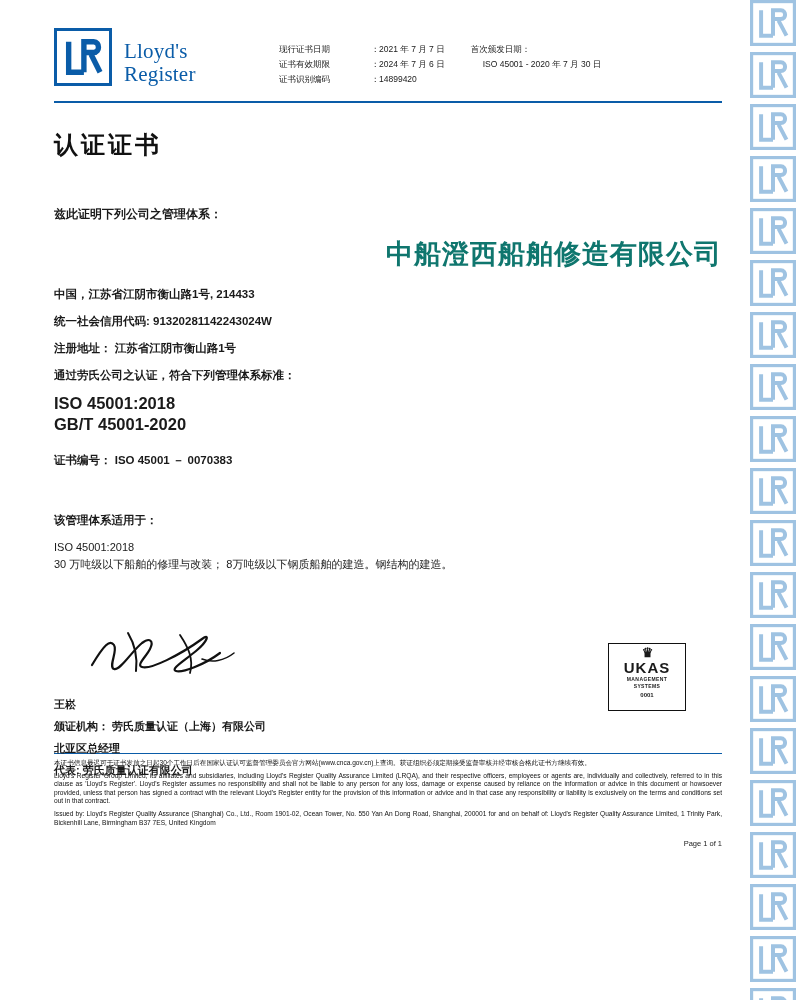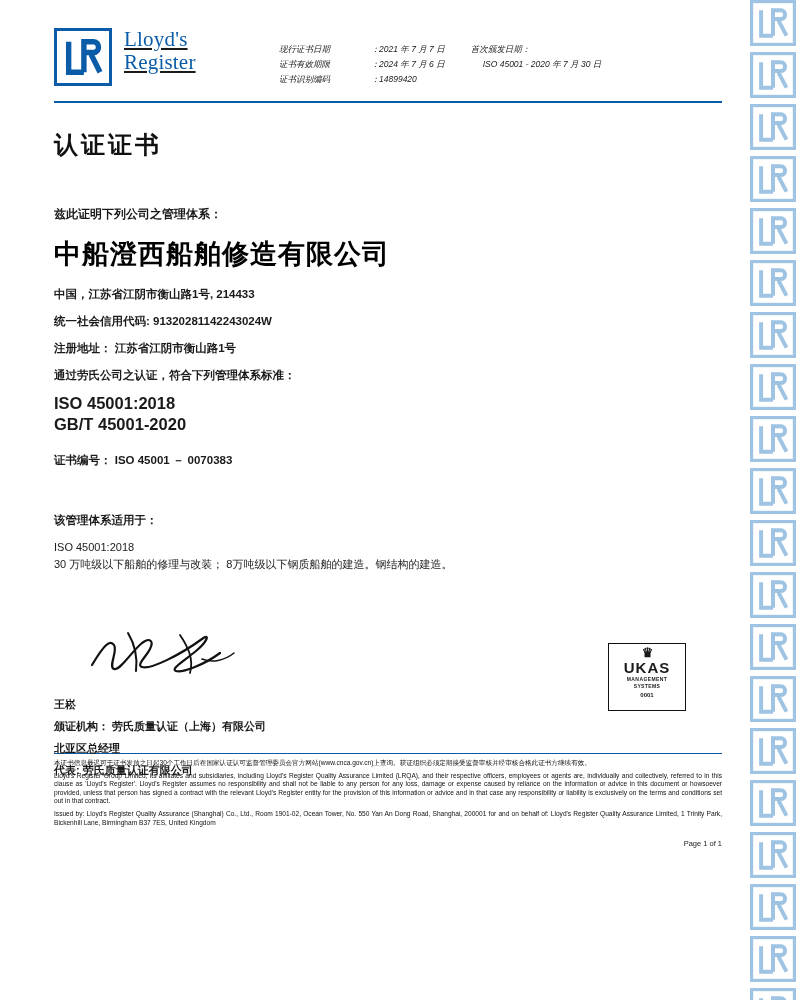--- a/index.html
+++ b/index.html
@@ -50,24 +50,23 @@
   }
 
   
   .header {
     display: flex;
     align-items: flex-start;
     padding: 28px 24px 0 54px;
   }
   .logo-block {
     display: flex;
-    align-items: flex-start;
+    align-items: flex-end;
     width: 225px;
     flex: 0 0 auto;
-    text-decoration: underline;
   }
   .logo-square {
     width: 58px;
     height: 58px;
     border: 3px solid #0a5ca8;
     box-sizing: border-box;
     position: relative;
     flex: 0 0 auto;
   }
   .logo-square .lr-letter {
@@ -90,21 +89,20 @@
     padding-top: 14px;
     font-size: 8.5px;
     color: #1a1a1a;
     gap: 26px;
   }
   .meta-col { display: block; }
   .meta-row {
     display: flex;
     line-height: 15px;
     white-space: nowrap;
-    font-style: italic;
   }
   .meta-label { width: 92px; flex: 0 0 auto; }
   .meta-colon { width: 8px; flex: 0 0 auto; }
   .meta-value { flex: 1 1 auto; }
   .meta-col.second .meta-label { width: auto; }
   .meta-col.second .meta-row { display: block; }
   .meta-col.second .meta-value { margin-top: 1px; margin-left: 12px; }
 
   .rule {
     height: 2px;
@@ -126,24 +124,25 @@
     font-size: 11.5px;
     line-height: 18px;
   }
   .lead {
     margin-top: 44px;
     font-weight: bold;
     font-size: 12px;
   }
   .company {
     margin-top: 22px;
-    color: #000000;
+    color: #0f766e;
     font-weight: bold;
     font-size: 27px;
     letter-spacing: 1px;
+    text-align: right;
   }
   .addr-block {
     margin-top: 22px;
   }
   .addr-block div {
     margin-bottom: 9px;
     font-size: 11.5px;
     font-weight: bold;
   }
   .standards {

